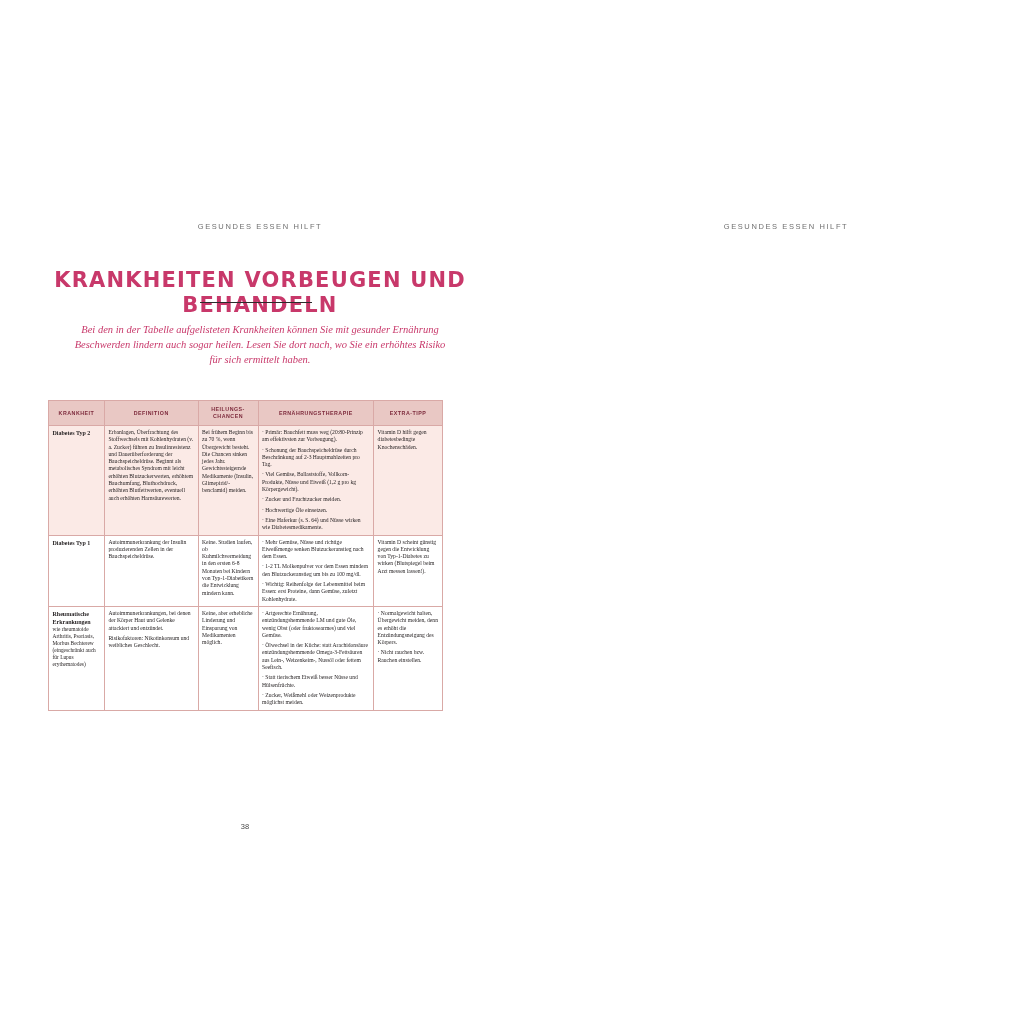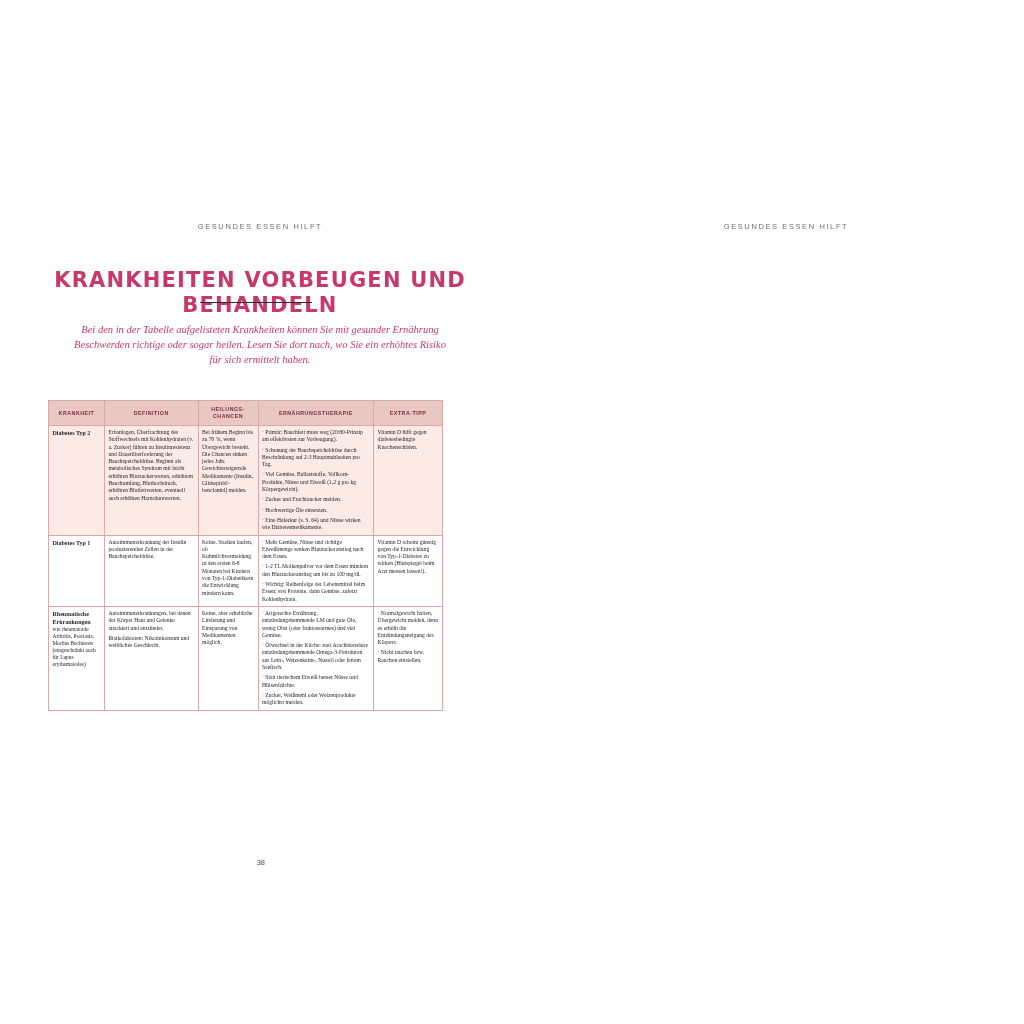--- a/index.html
+++ b/index.html
@@ -140,39 +140,38 @@
     top: 400px;
     left: 48px;
     width: 395px;
   }
 
   .folio {
     position: absolute;
     font-family: "Liberation Sans", sans-serif;
     font-size: 7.5px;
     color: #4a4a4a;
-    text-align: right;
+    text-align: center;
     width: 40px;
-    margin-top: 36px;
   }
   .folio-left { top: 822px; left: 225px; }
 </style>
 </head>
 <body>
 
 <div class="spread">
 
   <div class="page page-left">
 
     <div class="running-head left-head">GESUNDES ESSEN HILFT</div>
 
     <div class="chapter-title">KRANKHEITEN VORBEUGEN UND BEHANDELN</div>
     <div class="title-rule"></div>
 
-    <div class="intro">Bei den in der Tabelle aufgelisteten Krankheiten können Sie mit gesunder Ernährung Beschwerden richtige oder sogar heilen. Lesen Sie dort nach, wo Sie ein erhöhtes Risiko für sich ermittelt haben.</div>
+    <div class="intro">Bei den in der Tabelle aufgelisteten Krankheiten können Sie mit gesunder Ernährung Beschwerden lindern auch sogar heilen. Lesen Sie dort nach, wo Sie ein erhöhtes Risiko für sich ermittelt haben.</div>
 
     <div class="table-left">
       <table class="krank">
         <colgroup>
           <col style="width:56px">
           <col style="width:94px">
           <col style="width:60px">
           <col style="width:116px">
           <col style="width:69px">
         </colgroup>

